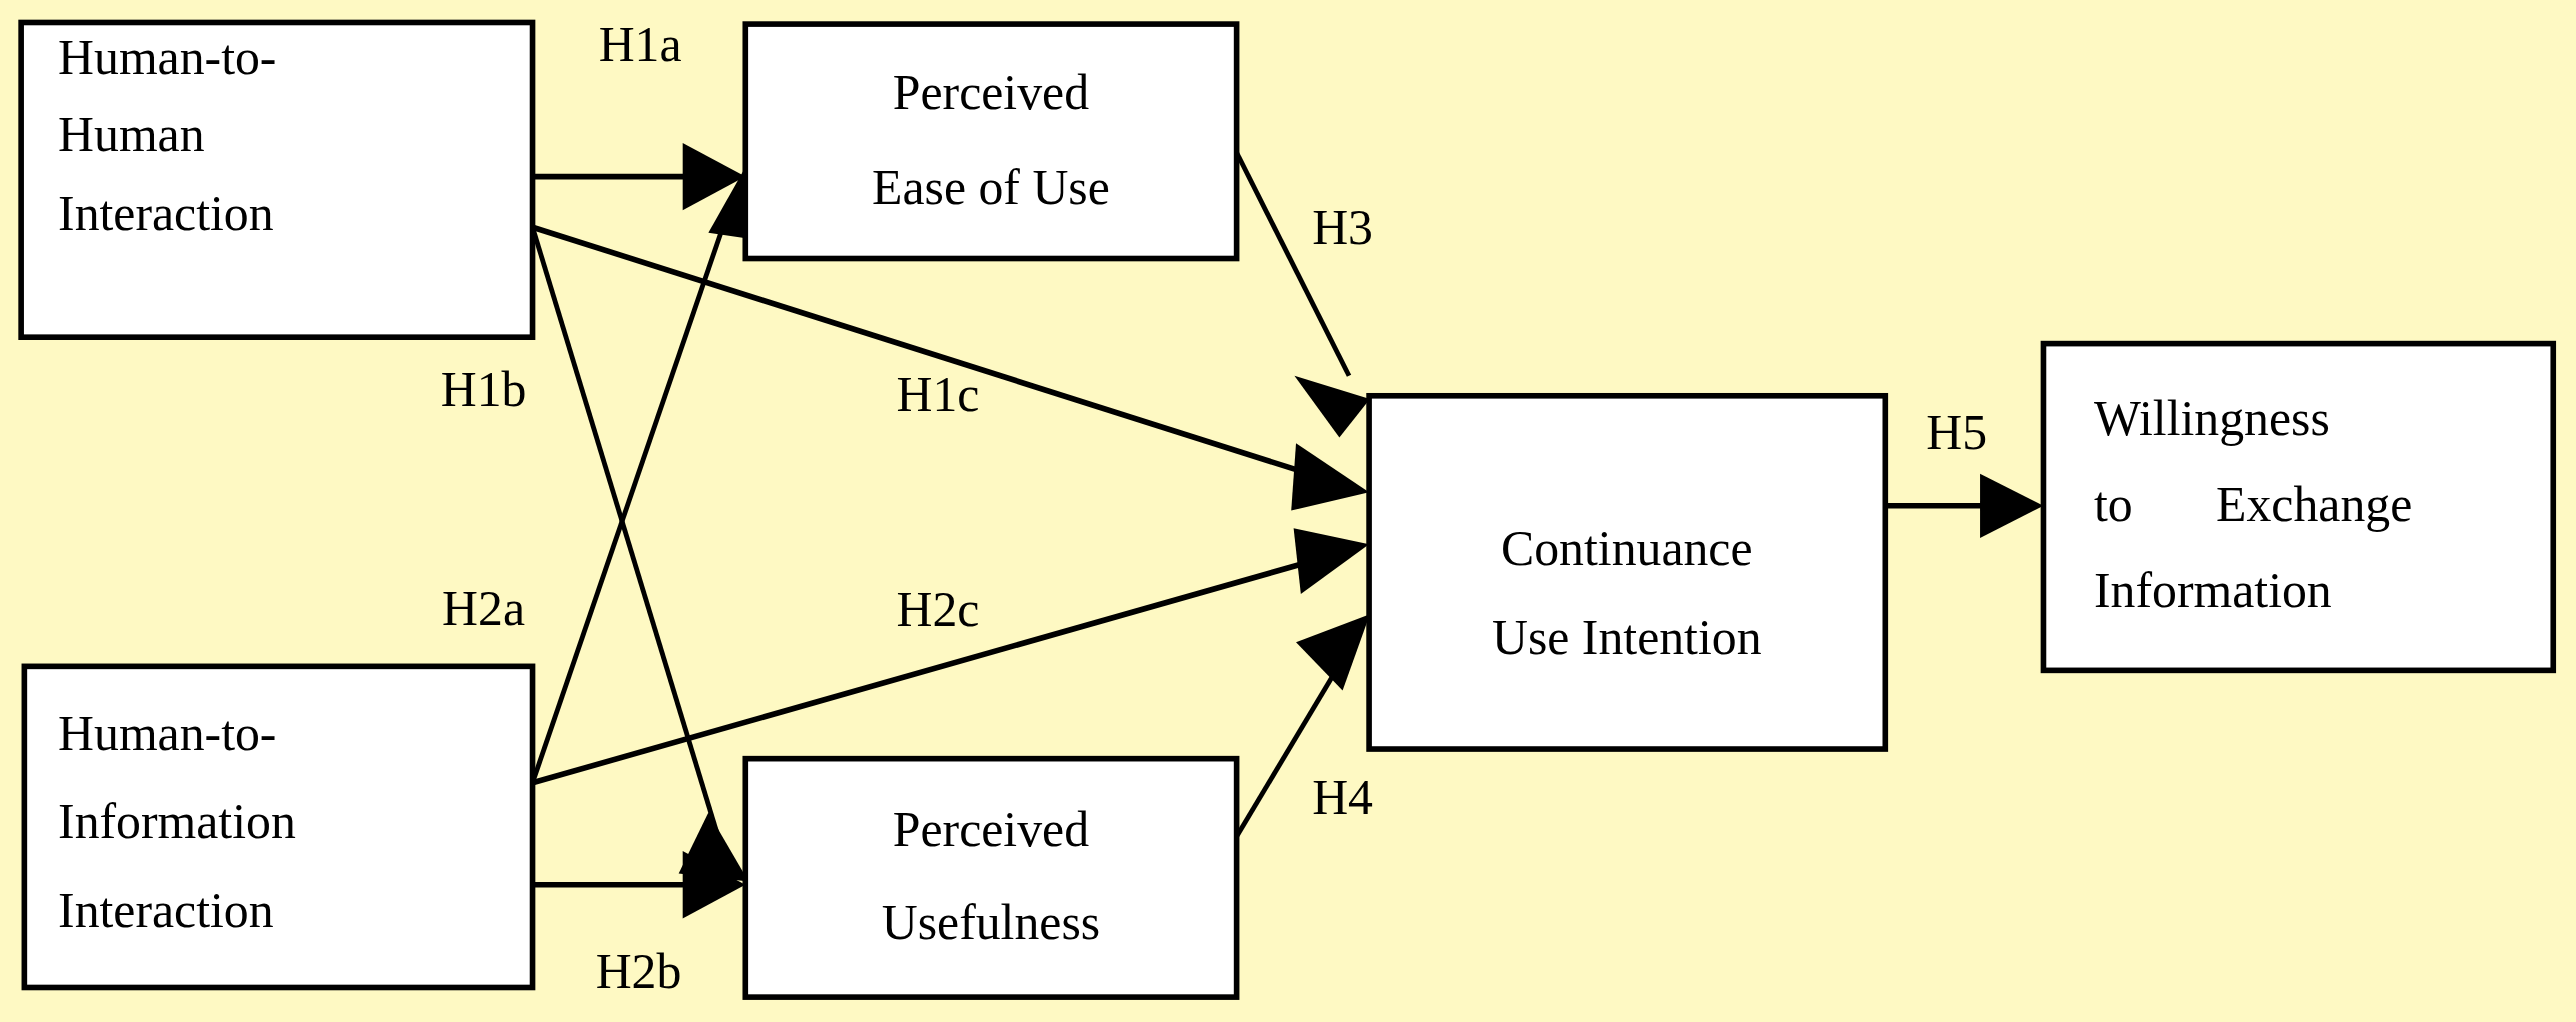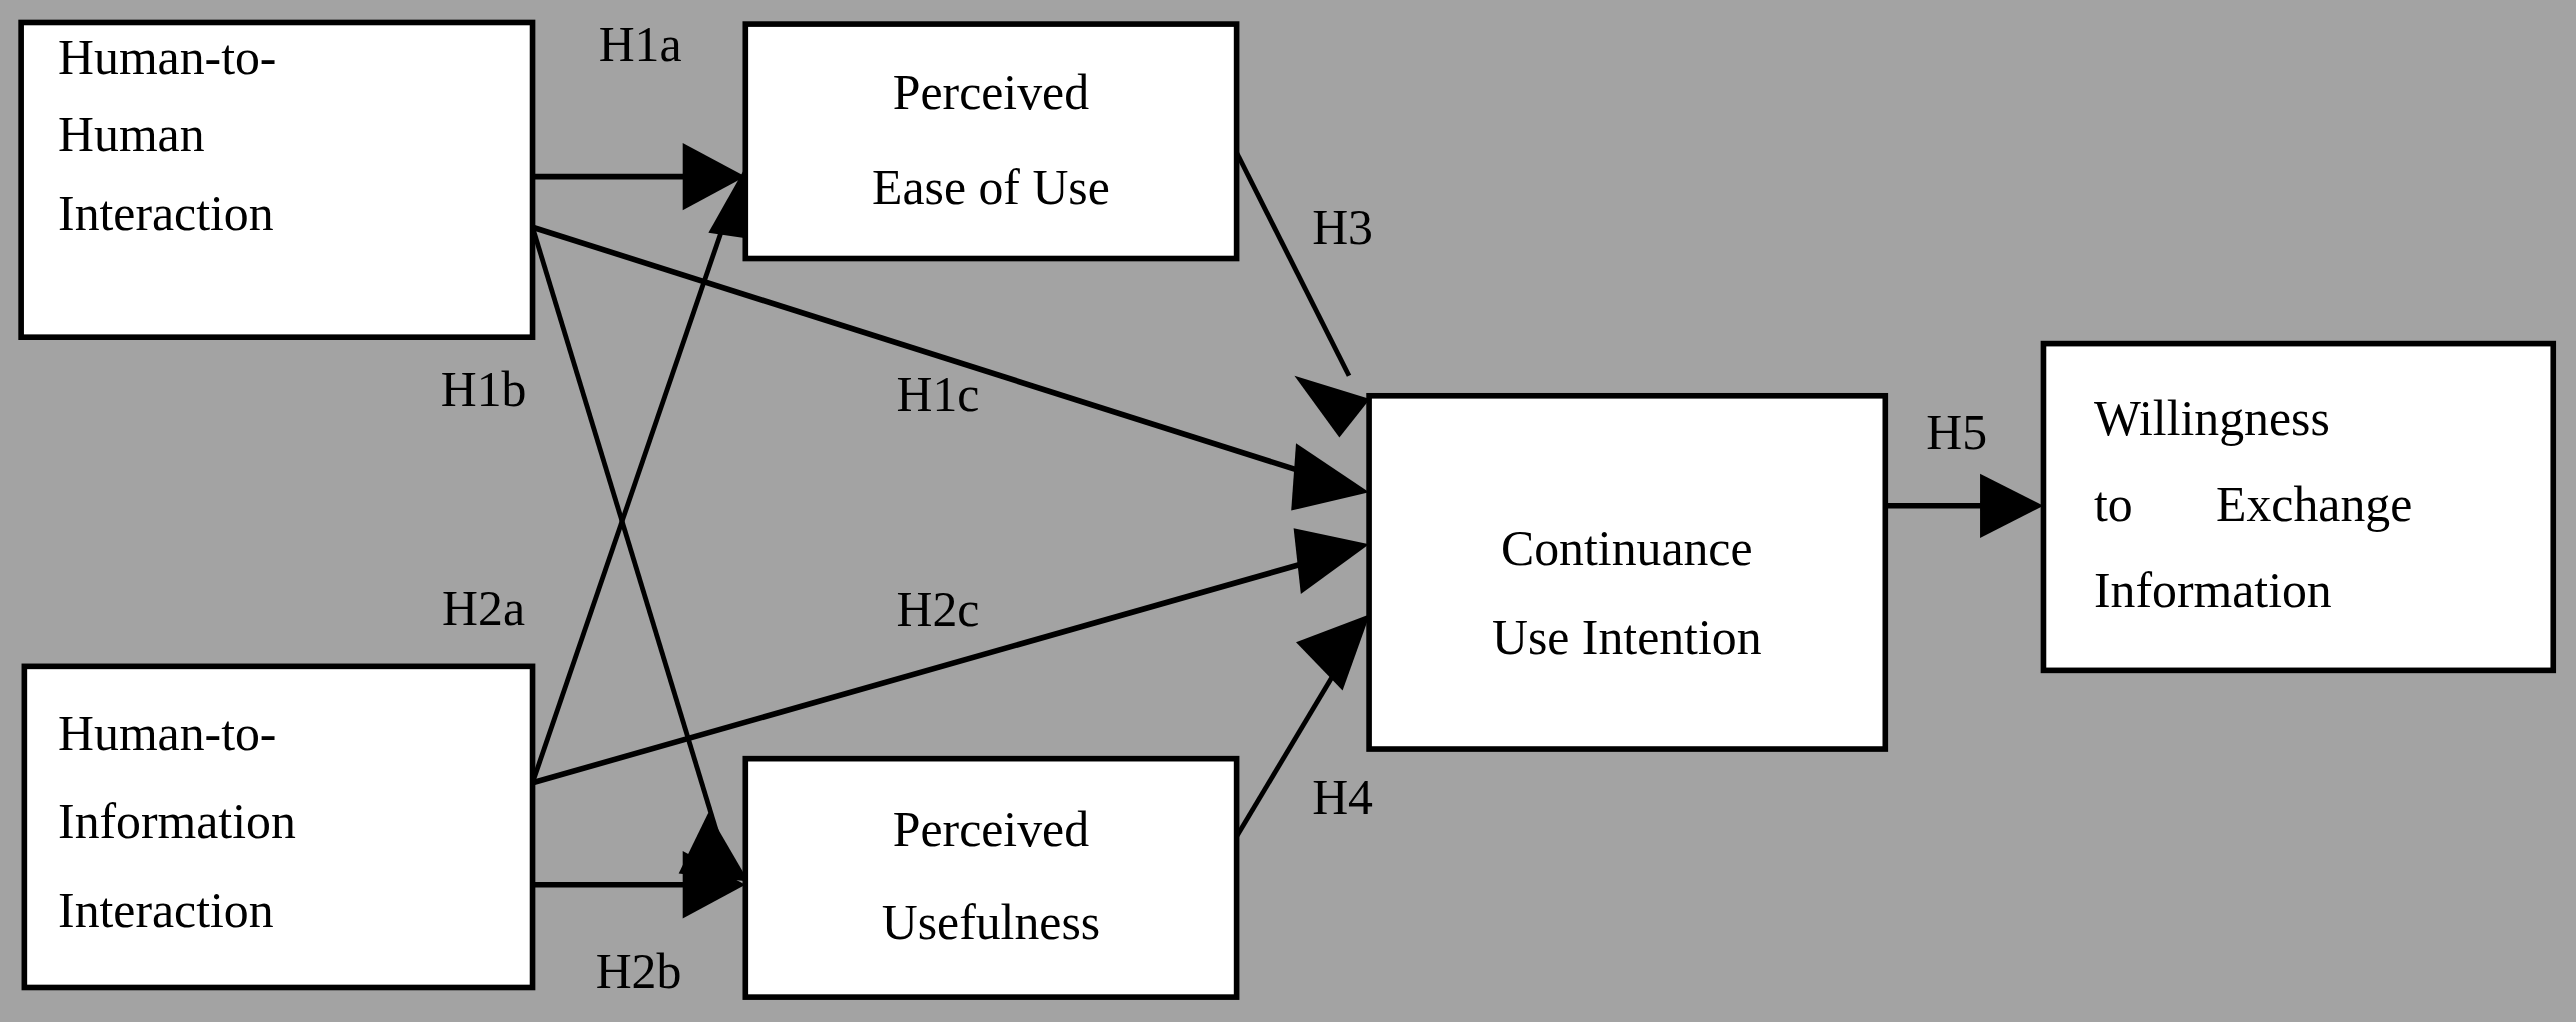--- a/index.html
+++ b/index.html
@@ -9,21 +9,21 @@
     background: #ffffff;
   }
   body {
     font-family: "Liberation Serif", "DejaVu Serif", serif;
     color: #000000;
   }
   #diagram-root {
     position: relative;
     width: 2576px;
     height: 1022px;
-    background: #a3a3a3;
+    background: #fef9c3;
     overflow: hidden;
   }
   #diagram-svg {
     position: absolute;
     top: 0;
     left: 0;
     width: 2576px;
     height: 1022px;
     display: block;
   }

